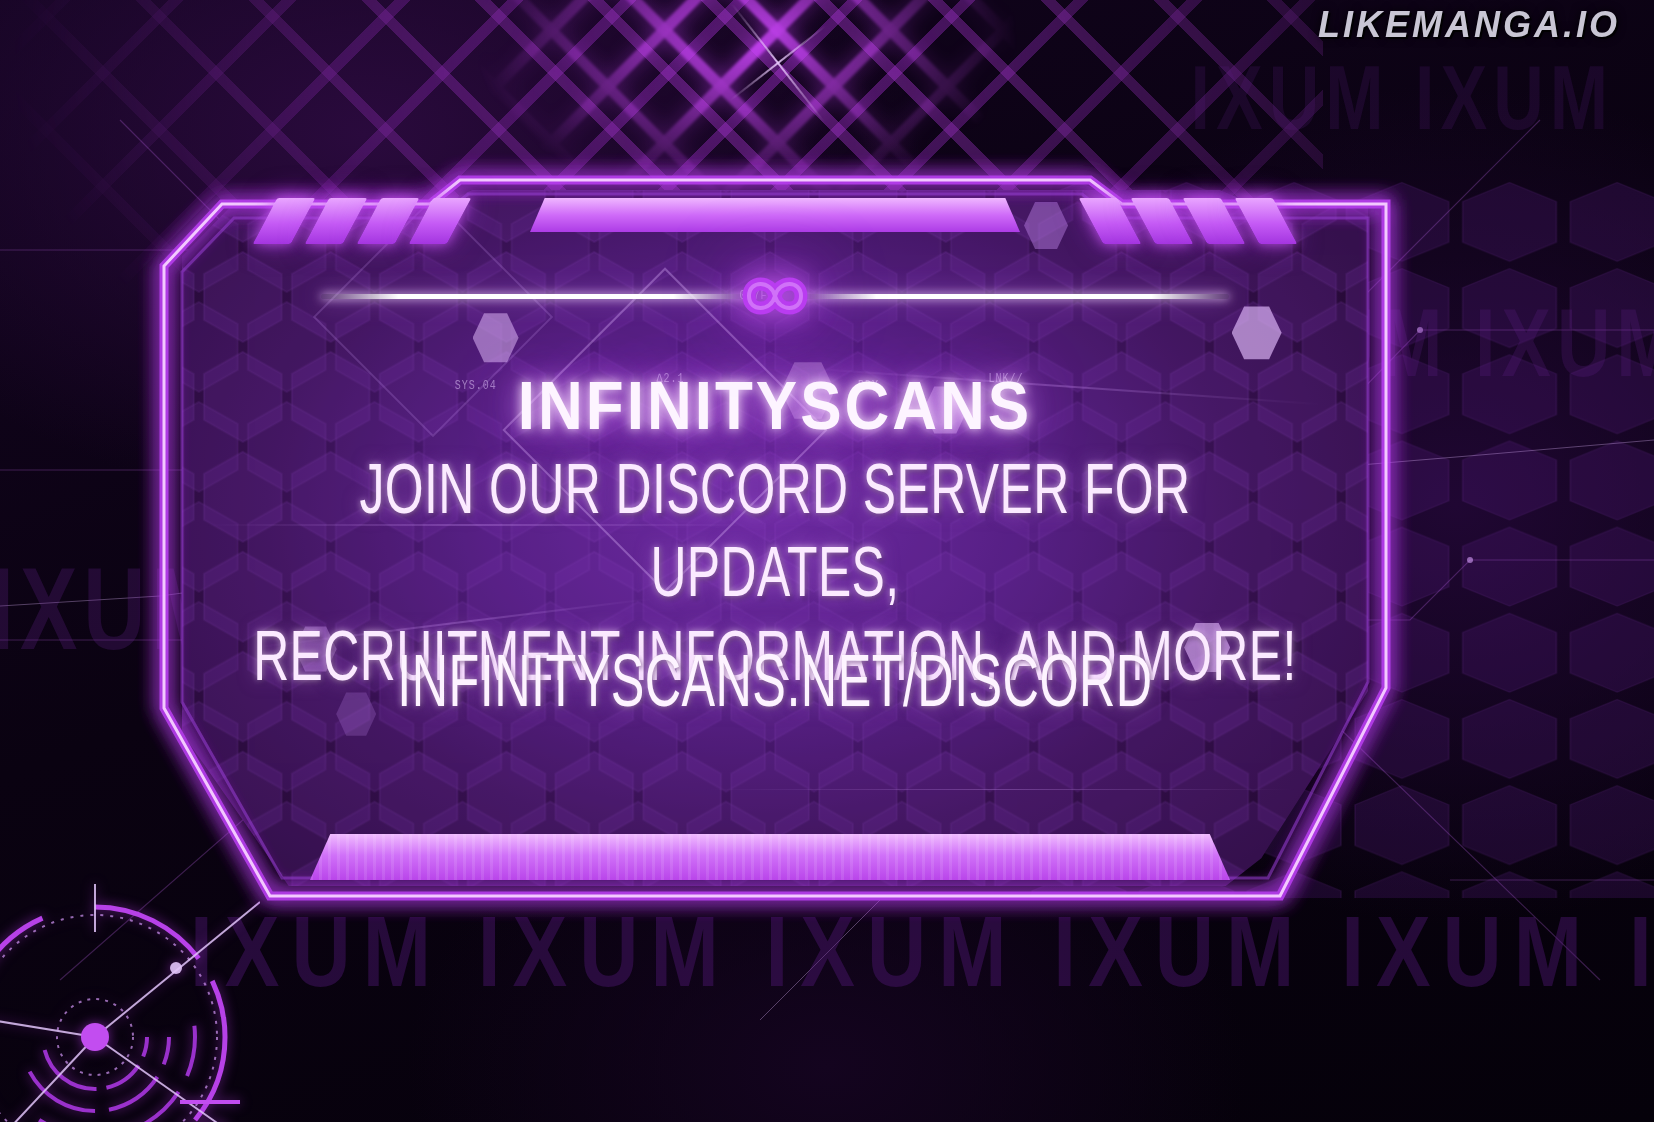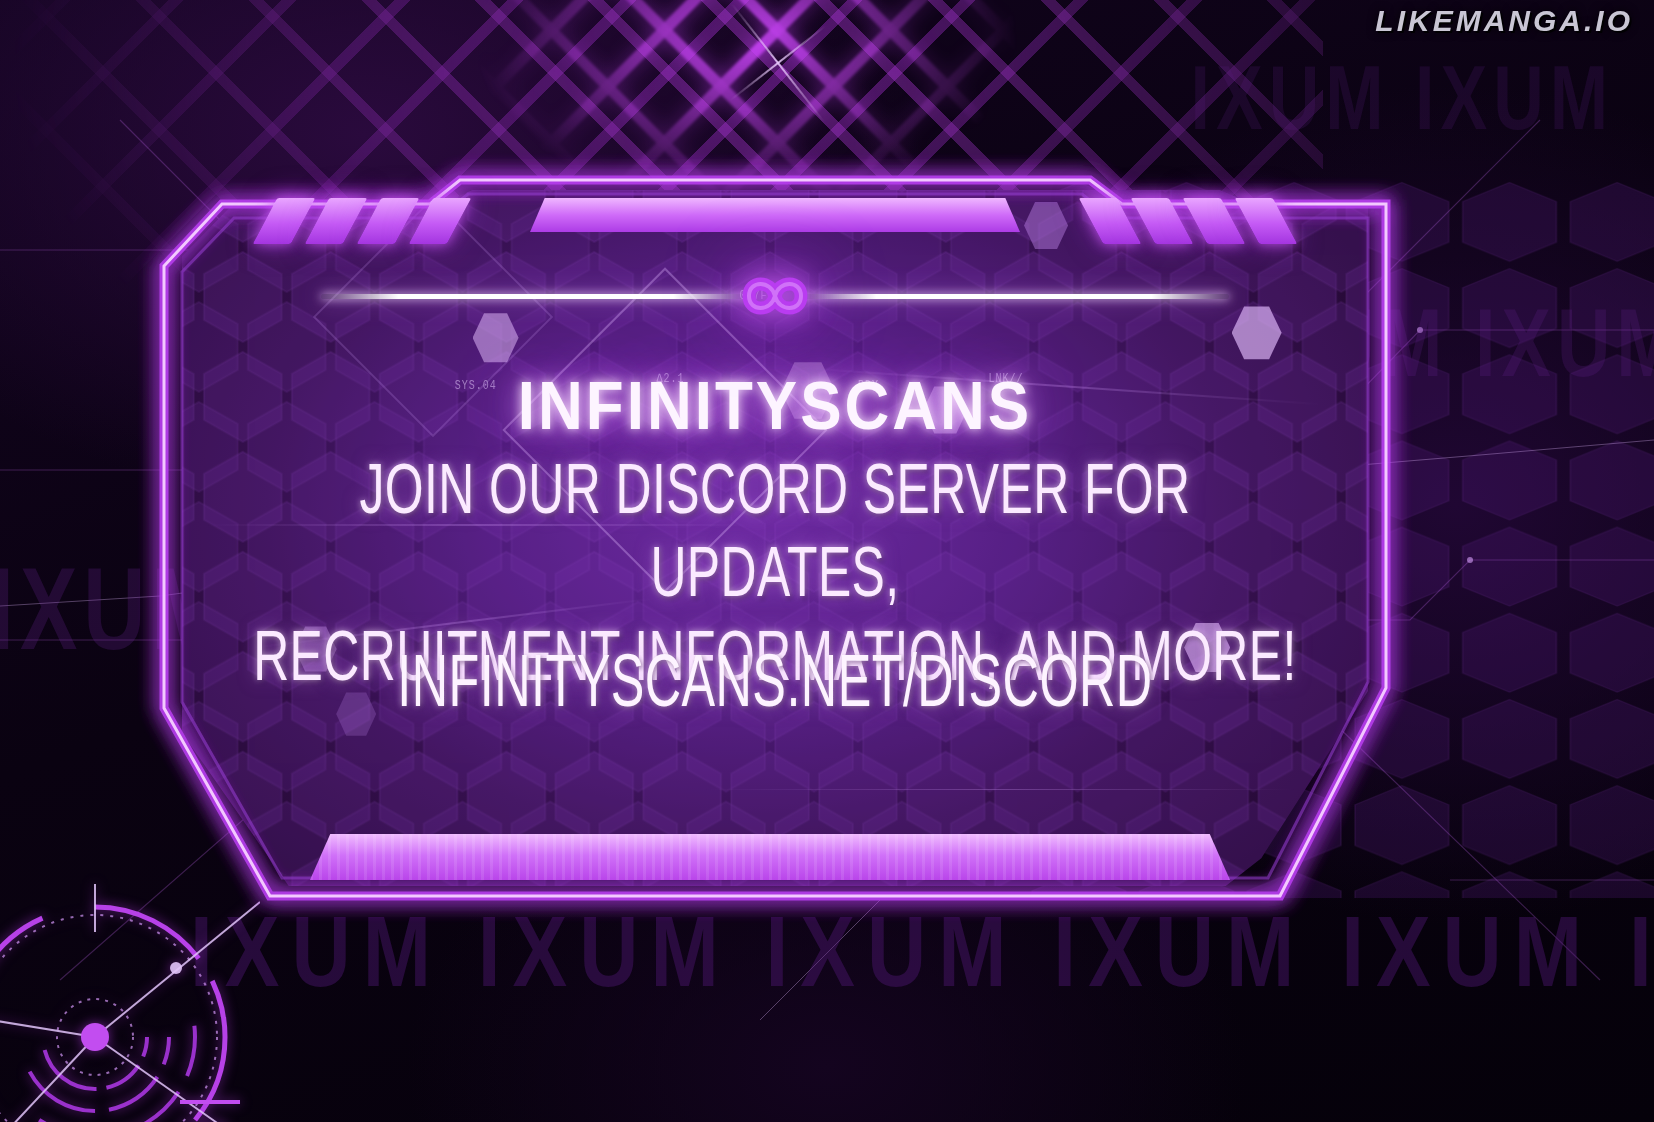--- a/index.html
+++ b/index.html
@@ -331,25 +331,25 @@
     color: rgba(226,200,250,0.55);
     letter-spacing: 1px;
     white-space: nowrap;
     transform: scaleY(1.2);
     pointer-events: none;
   }
 
   
   .watermark {
     position: absolute;
-    right: 21px; top: 4px;
+    right: 34px; top: 4px;
     font-family: "Liberation Sans", sans-serif;
     font-weight: 700;
     font-style: italic;
-    font-size: 30px;
+    font-size: 36px;
     letter-spacing: 3px;
     color: #c9c6d4;
     text-shadow: 2px 2px 0 rgba(0,0,0,0.85), 0 0 10px rgba(0,0,0,0.9);
     text-align: center;
   }
 </style>
 </head>
 <body>
 
 <div id="stage">

